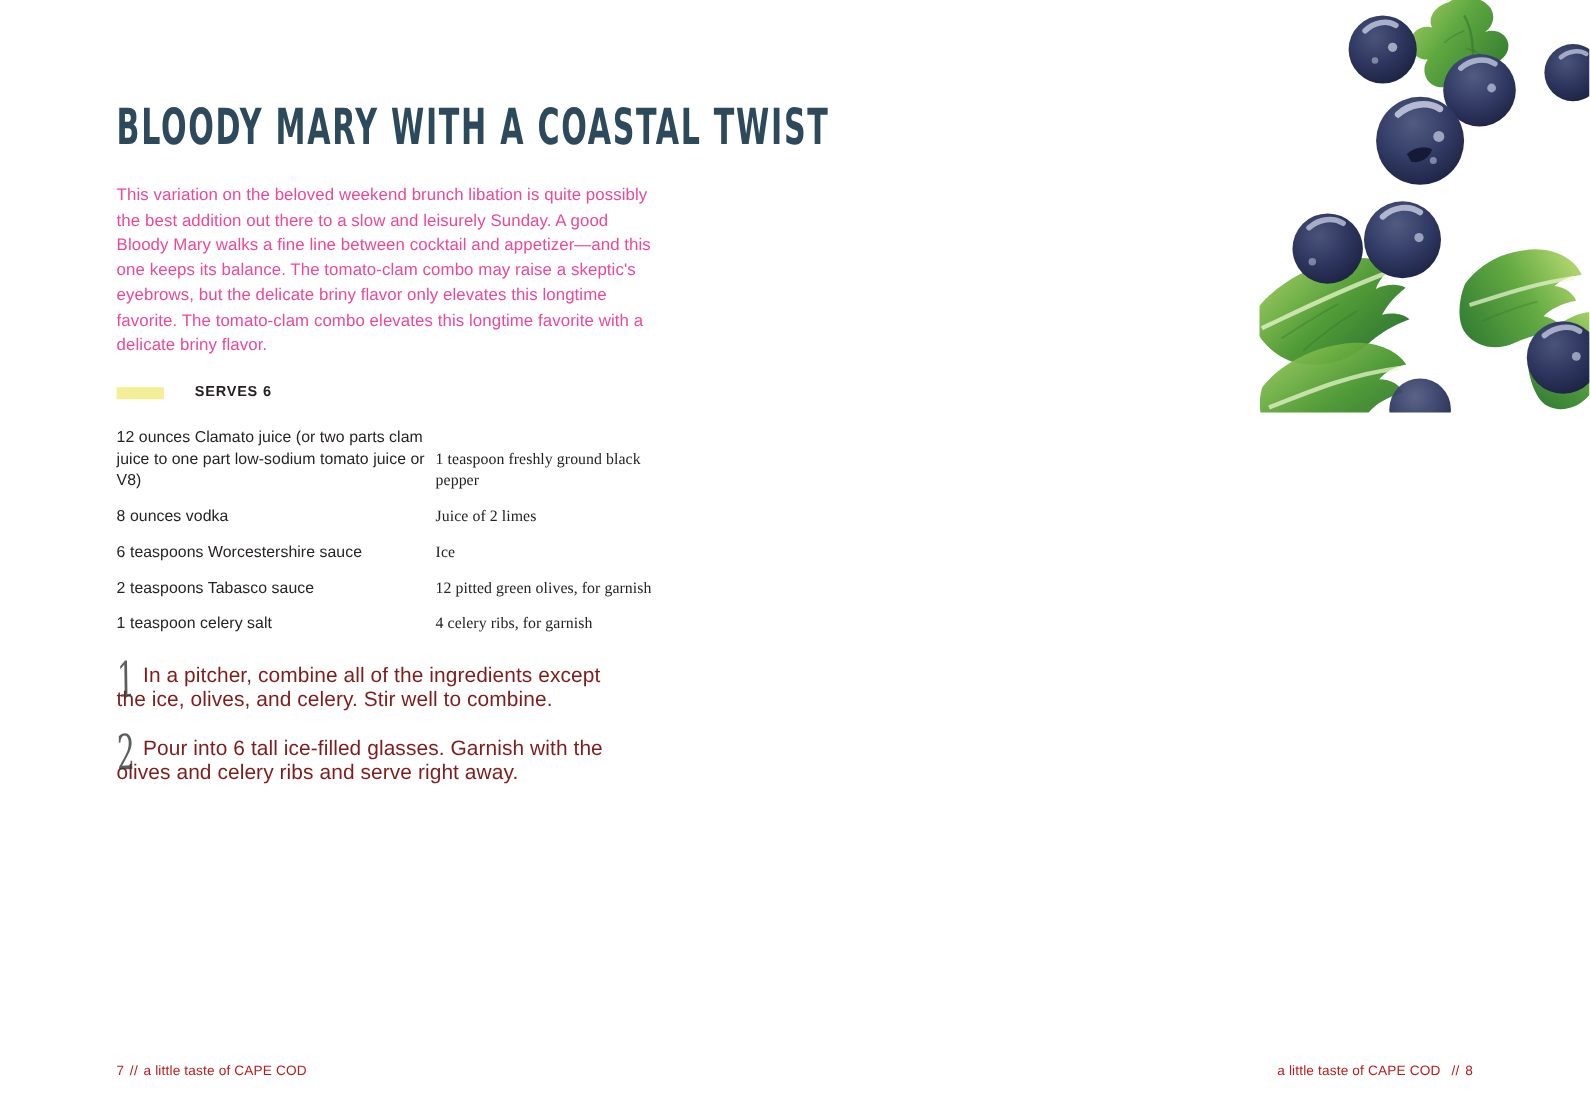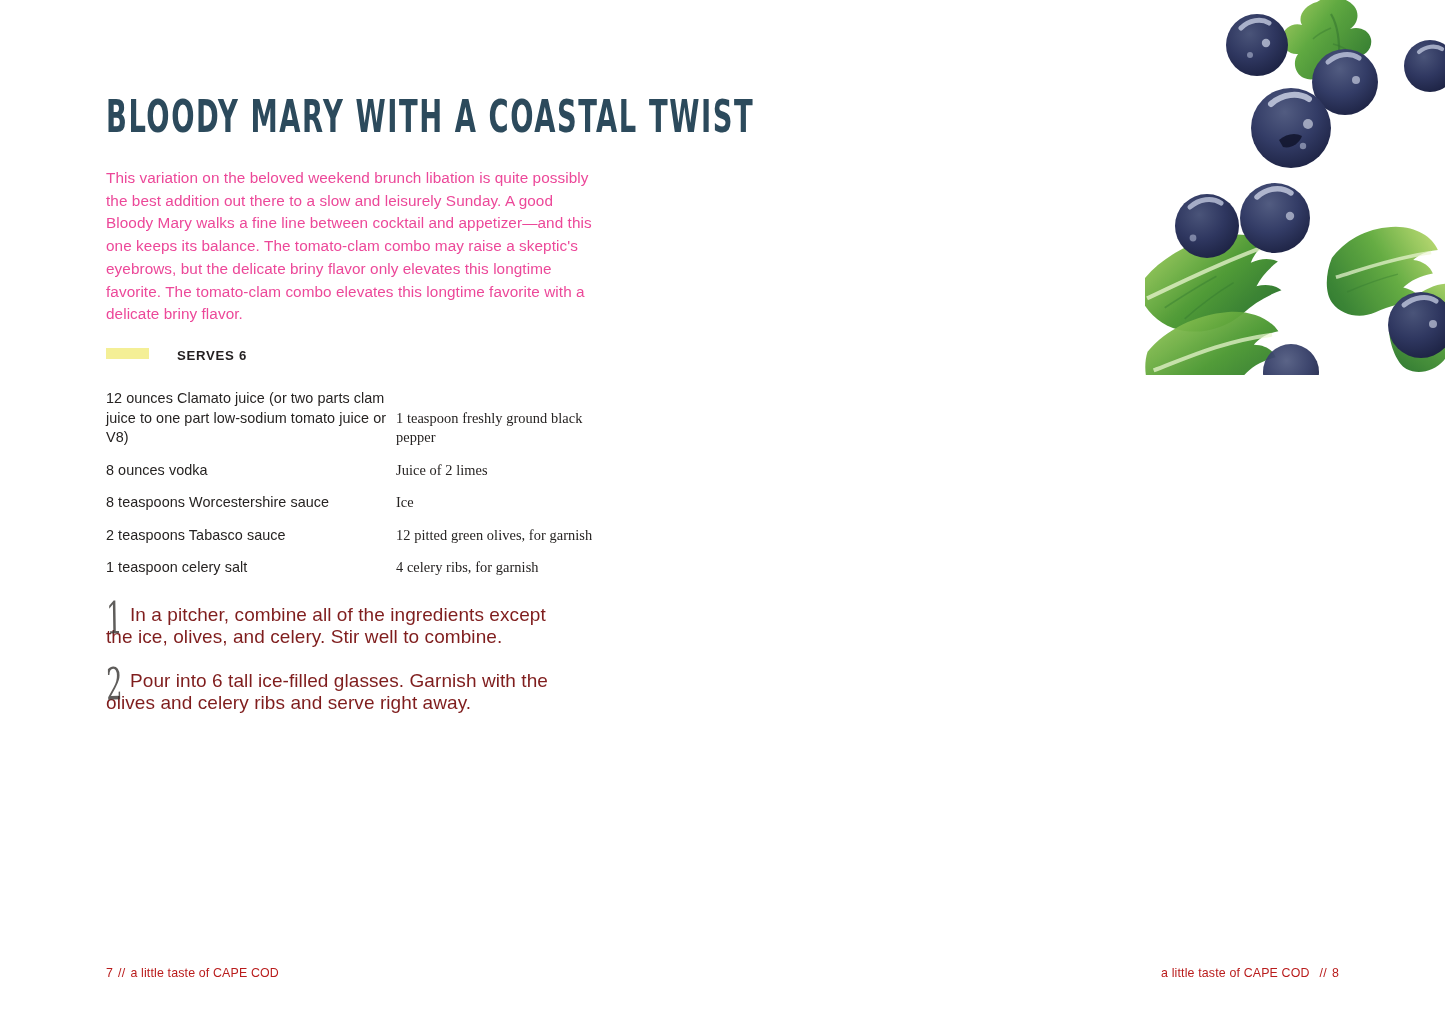--- a/index.html
+++ b/index.html
@@ -56,21 +56,21 @@
     line-height: 22.7px;
     color: #ec4899;
     margin: 0;
     letter-spacing: 0.005em;
   }
   .recipe-left  .intro { width: 492px; margin-top: 34px; }
 
   
   .serves-row {
     display: flex;
-    align-items: flex-start;
+    align-items: flex-end;
     margin-top: 22px;
   }
   .serves-swatch {
     width: 43px;
     height: 11px;
     background: #f4ef96;
     flex: 0 0 auto;
   }
   .serves-label {
     margin-left: 28px;
@@ -178,21 +178,21 @@
 
       <div class="serves-row">
         <span class="serves-swatch"></span>
         <span class="serves-label">SERVES 6</span>
       </div>
 
       <div class="ingredients">
         <div class="ing-col ing-col-1">
           <div class="ing-item">12 ounces Clamato juice (or two parts clam juice to one part low-sodium tomato juice or V8)</div>
           <div class="ing-item">8 ounces vodka</div>
-          <div class="ing-item">8 teaspoons Worcestershire sauce</div>
+          <div class="ing-item">6 teaspoons Worcestershire sauce</div>
           <div class="ing-item">2 teaspoons Tabasco sauce</div>
           <div class="ing-item">1 teaspoon celery salt</div>
         </div>
         <div class="ing-col ing-col-2">
           <div class="ing-item">1 teaspoon freshly ground black pepper</div>
           <div class="ing-item">Juice of 2 limes</div>
           <div class="ing-item">Ice</div>
           <div class="ing-item">12 pitted green olives, for garnish</div>
           <div class="ing-item">4 celery ribs, for garnish</div>
         </div>

